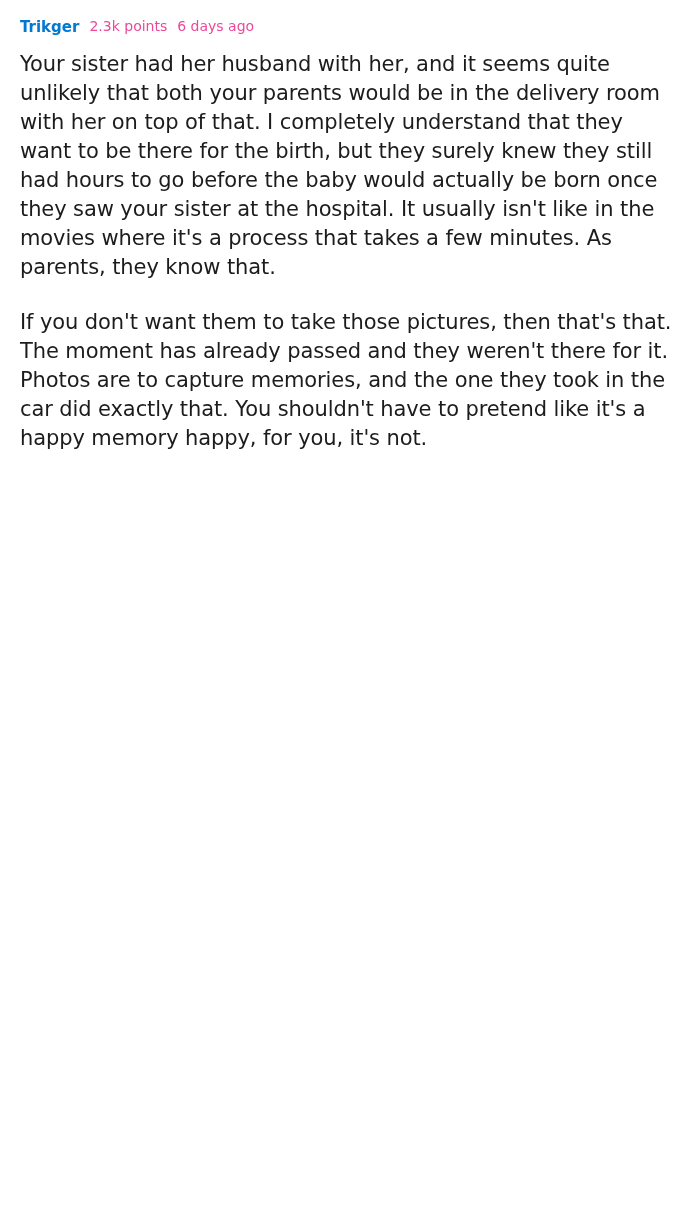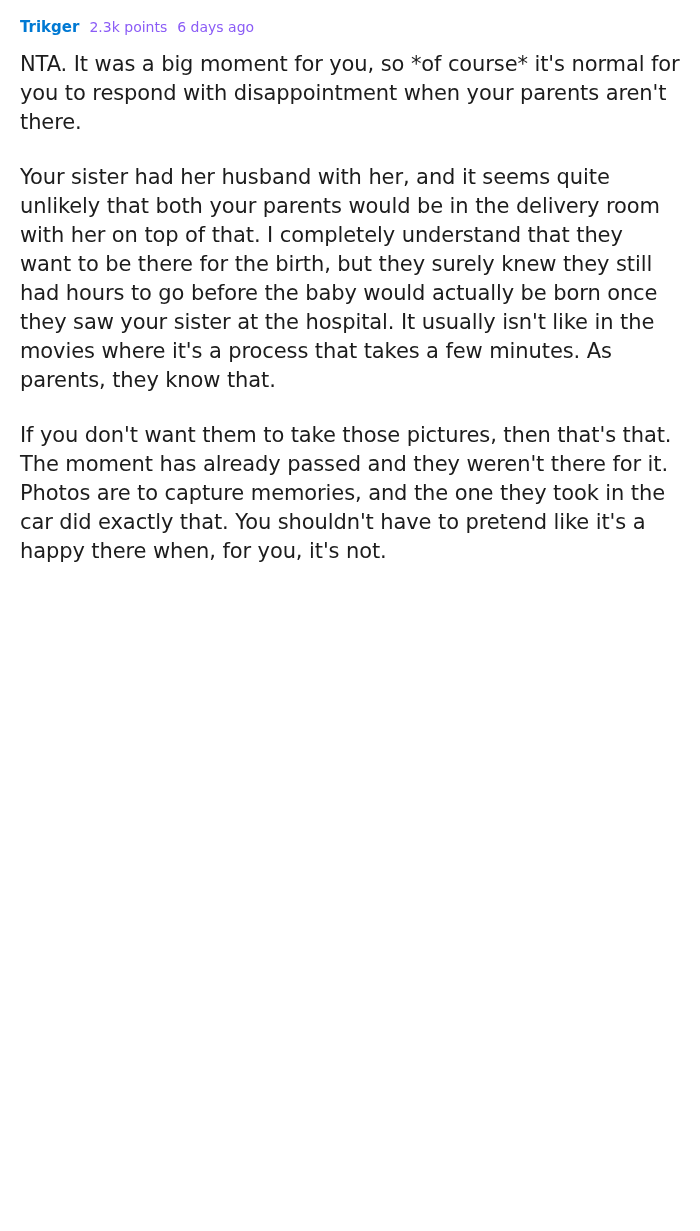--- a/index.html
+++ b/index.html
@@ -14,34 +14,34 @@
     color: #1a1a1b;
     -webkit-font-smoothing: antialiased;
   }
   .comment {
     padding: 18px 20px 10px 20px;
     box-sizing: border-box;
     width: 700px;
   }
   .meta {
     display: flex;
-    align-items: flex-end;
+    align-items: flex-start;
     gap: 10px;
     font-size: 14.5px;
     line-height: 1.2;
     margin-bottom: 14px;
   }
   .meta .author {
     color: #0079d3;
     font-weight: 700;
     font-size: 15px;
   }
   .meta .points,
   .meta .time {
-    color: #8b5cf6;
+    color: #ec4899;
     font-size: 14px;
   }
   .body {
     font-size: 21px;
     line-height: 1.38;
     color: #1c1c1c;
     letter-spacing: -0.1px;
   }
   .body p {
     margin: 0 0 26px 0;
@@ -55,18 +55,17 @@
 
 <div class="comment">
 
   <div class="meta">
     <span class="author">Trikger</span>
     <span class="points">2.3k points</span>
     <span class="time">6 days ago</span>
   </div>
 
   <div class="body">
-    <p>NTA. It was a big moment for you, so *of course* it's normal for you to respond with disappointment when your parents aren't there.</p>
     <p>Your sister had her husband with her, and it seems quite unlikely that both your parents would be in the delivery room with her on top of that. I completely understand that they want to be there for the birth, but they surely knew they still had hours to go before the baby would actually be born once they saw your sister at the hospital. It usually isn't like in the movies where it's a process that takes a few minutes. As parents, they know that.</p>
-    <p>If you don't want them to take those pictures, then that's that. The moment has already passed and they weren't there for it. Photos are to capture memories, and the one they took in the car did exactly that. You shouldn't have to pretend like it's a happy there when, for you, it's not.</p>
+    <p>If you don't want them to take those pictures, then that's that. The moment has already passed and they weren't there for it. Photos are to capture memories, and the one they took in the car did exactly that. You shouldn't have to pretend like it's a happy memory happy, for you, it's not.</p>
   </div>
 
 </div>
 
 </body></html>

